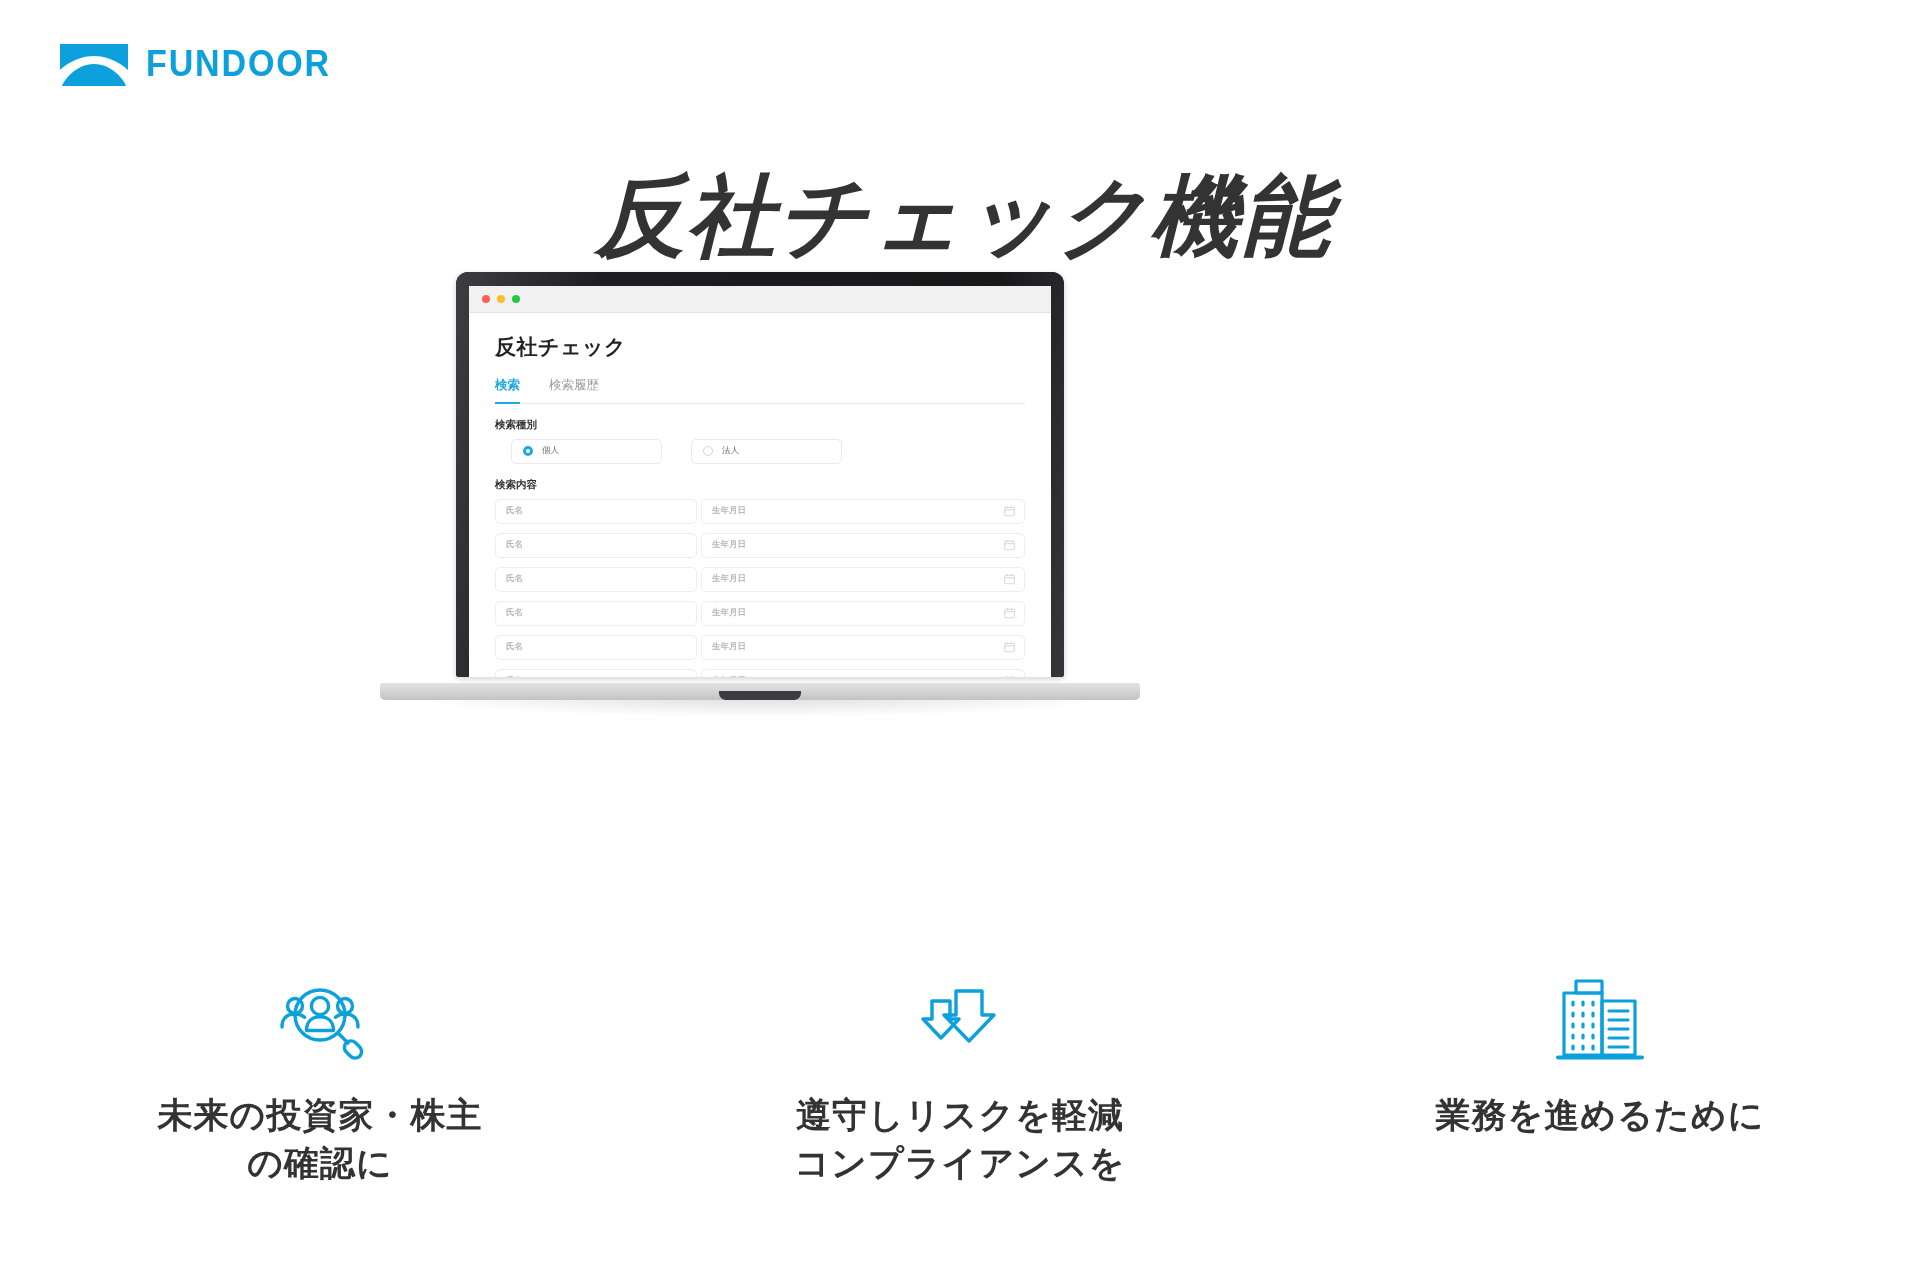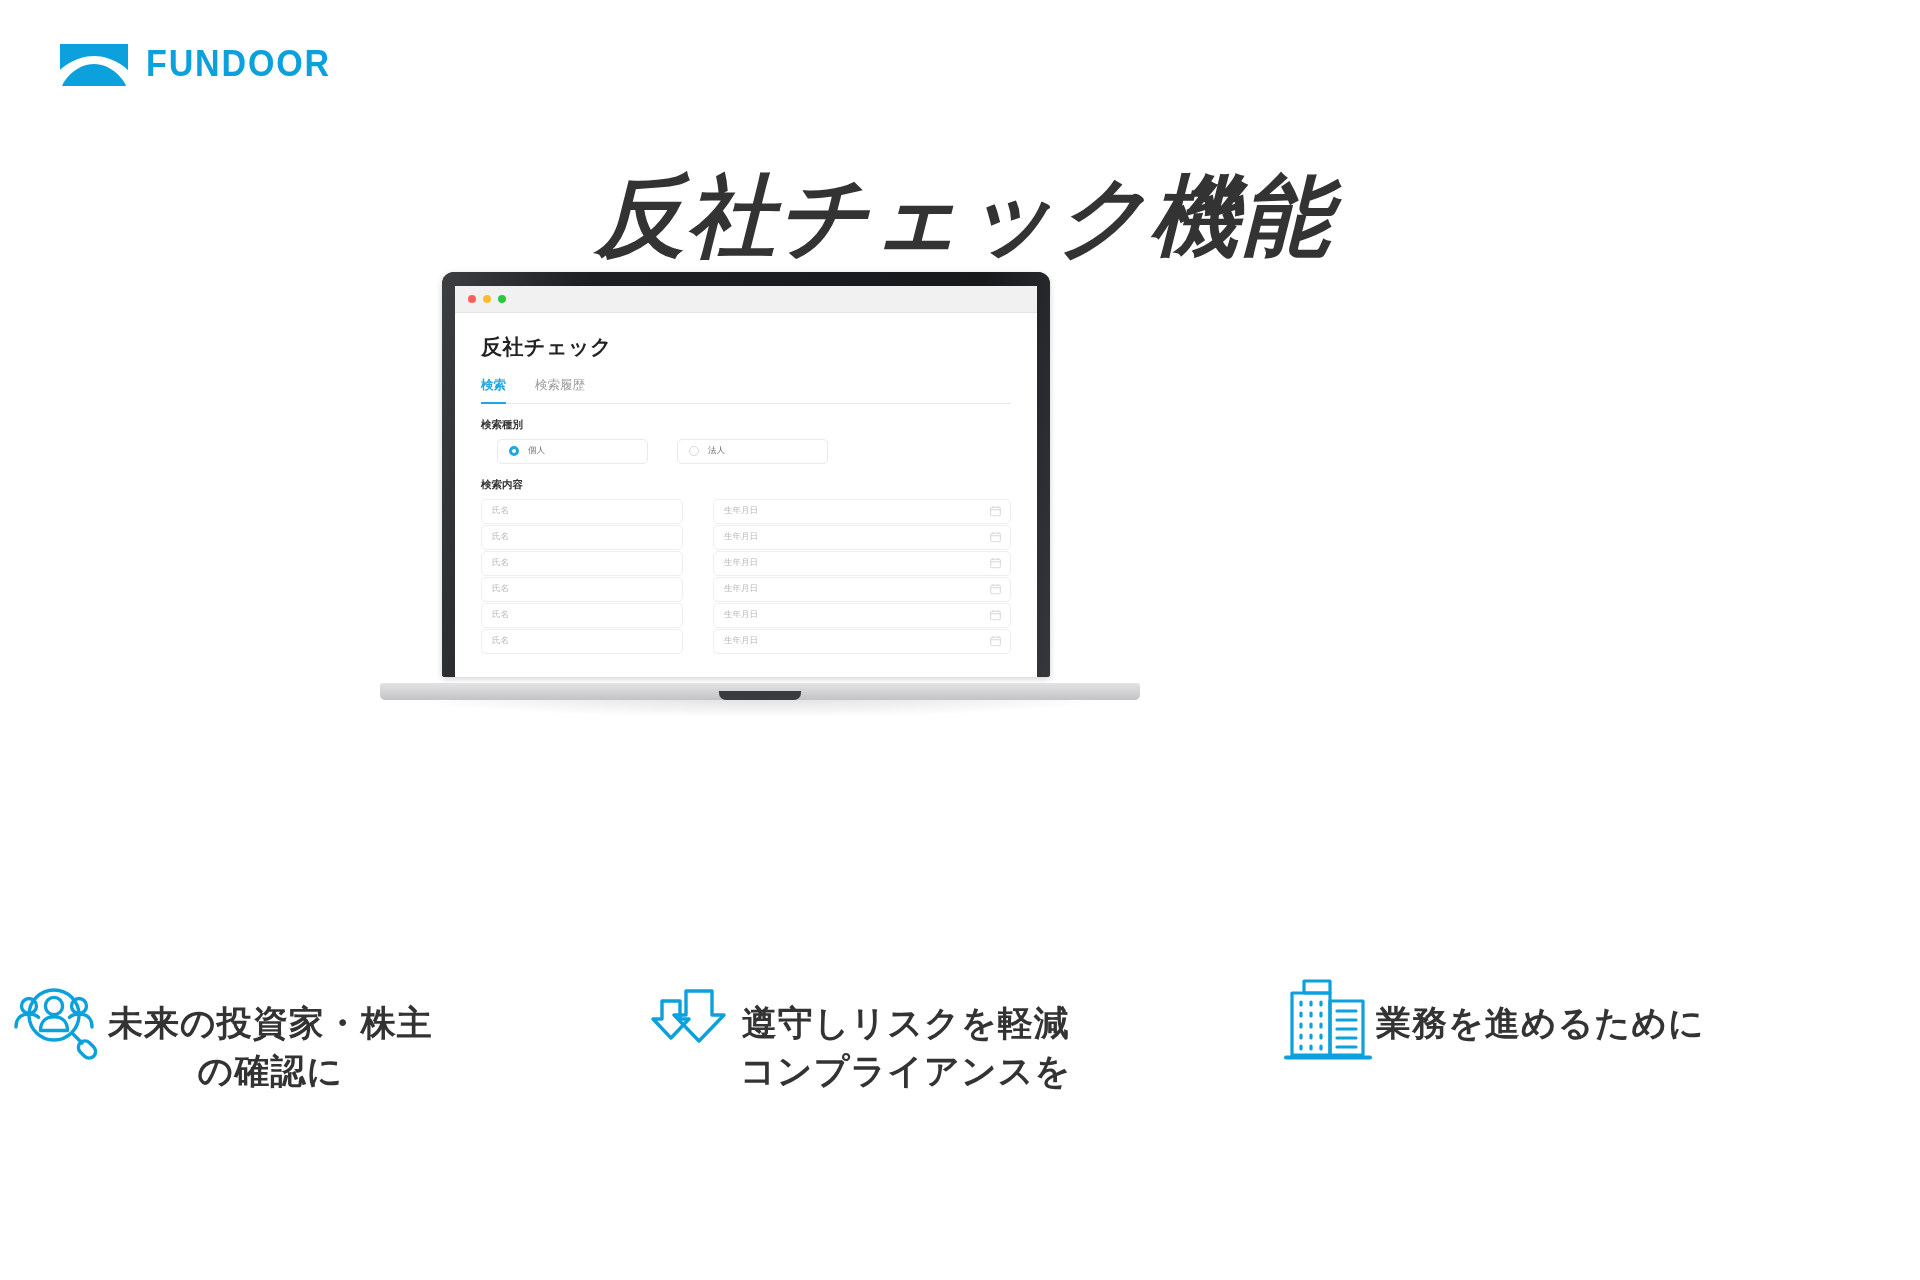--- a/index.html
+++ b/index.html
@@ -28,21 +28,21 @@
     font-weight:bold;
     color:#333333;
     letter-spacing:2px;
     font-family:"DejaVu Sans",sans-serif;
     font-style:italic;
   }
 
   
   .laptop{position:absolute;left:380px;top:272px;width:760px;height:480px;}
   .laptop-lid{
-    position:absolute;left:62px;top:0;width:608px;height:405px;
+    position:absolute;left:76px;top:0;width:608px;height:405px;
     background:#2b2d30;
     border-radius:12px 12px 3px 3px;
     padding:14px 13px 0 13px;
     box-sizing:border-box;
     box-shadow:0 2px 6px rgba(0,0,0,.18);
   }
   .laptop-lid:before{
     content:"";position:absolute;left:0;top:0;width:100%;height:100%;
     border-radius:12px 12px 3px 3px;
     background:linear-gradient(100deg,#3c3e42 0%,#1c1e21 22%,#17191b 80%,#35373b 100%);
@@ -73,21 +73,21 @@
   .radio-box{
     width:151px;height:25px;border:1px solid #e9e9ee;border-radius:5px;
     display:flex;align-items:center;padding-left:11px;box-sizing:border-box;gap:9px;
     background:#fff;
     margin-left:16px;
   }
   .radio-dot{width:10px;height:10px;border-radius:50%;border:1.5px solid #d7d7dd;box-sizing:border-box;}
   .radio-dot.on{border:3px solid #1fa7e0;background:#fff;box-shadow:inset 0 0 0 1.2px #fff;}
   .radio-label{font-size:8.5px;color:#6b6b6b;font-family:"DejaVu Sans",sans-serif;}
 
-  .input-row{display:flex;gap:30px;margin-bottom:1px;}
+  .input-row{display:flex;gap:4px;margin-bottom:9px;font-weight:bold;}
   .inp{
     height:25px;border:1px solid #eeeef2;border-radius:5px;background:#fff;
     display:flex;align-items:center;padding:0 10px;box-sizing:border-box;
     font-size:8.5px;color:#b7b7bd;font-family:"DejaVu Sans",sans-serif;
     position:relative;
   }
   .inp.name{width:202px;}
   .inp.date{flex:1;}
   .cal-icon{position:absolute;right:9px;top:50%;transform:translateY(-50%);width:11px;height:11px;opacity:.45;}
 
@@ -102,21 +102,21 @@
     width:82px;height:9px;background:#3a3c40;border-radius:0 0 7px 7px;
   }
   .base-shadow{
     position:absolute;left:18px;bottom:35px;width:724px;height:22px;
     background:radial-gradient(ellipse at 50% 0%,rgba(0,0,0,.14) 0%,rgba(0,0,0,0) 72%);
     border-radius:50%;
   }
 
   
   .features{position:absolute;top:975px;left:0;width:100%;display:flex;}
-  .feature{flex:1;display:flex;flex-direction:row;align-items:flex-start;}
+  .feature{flex:1;display:flex;flex-direction:column;align-items:center;}
   .feature-icon{height:92px;display:flex;align-items:center;justify-content:center;}
   .feature-text{
     margin-top:24px;text-align:center;
     font-size:35px;line-height:1.38;font-weight:bold;color:#333333;
     letter-spacing:1px;font-family:"DejaVu Sans",sans-serif;
   }
 </style>
 </head>
 <body>
 

